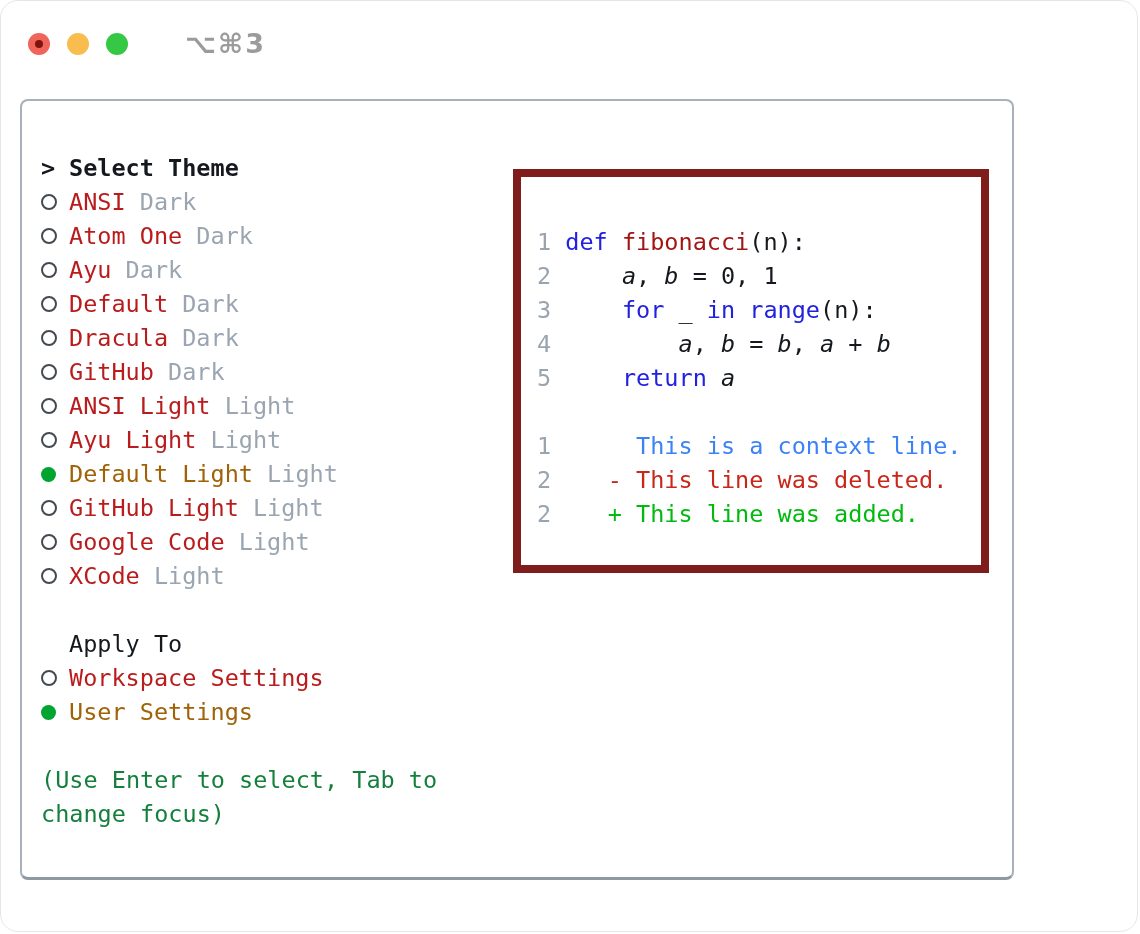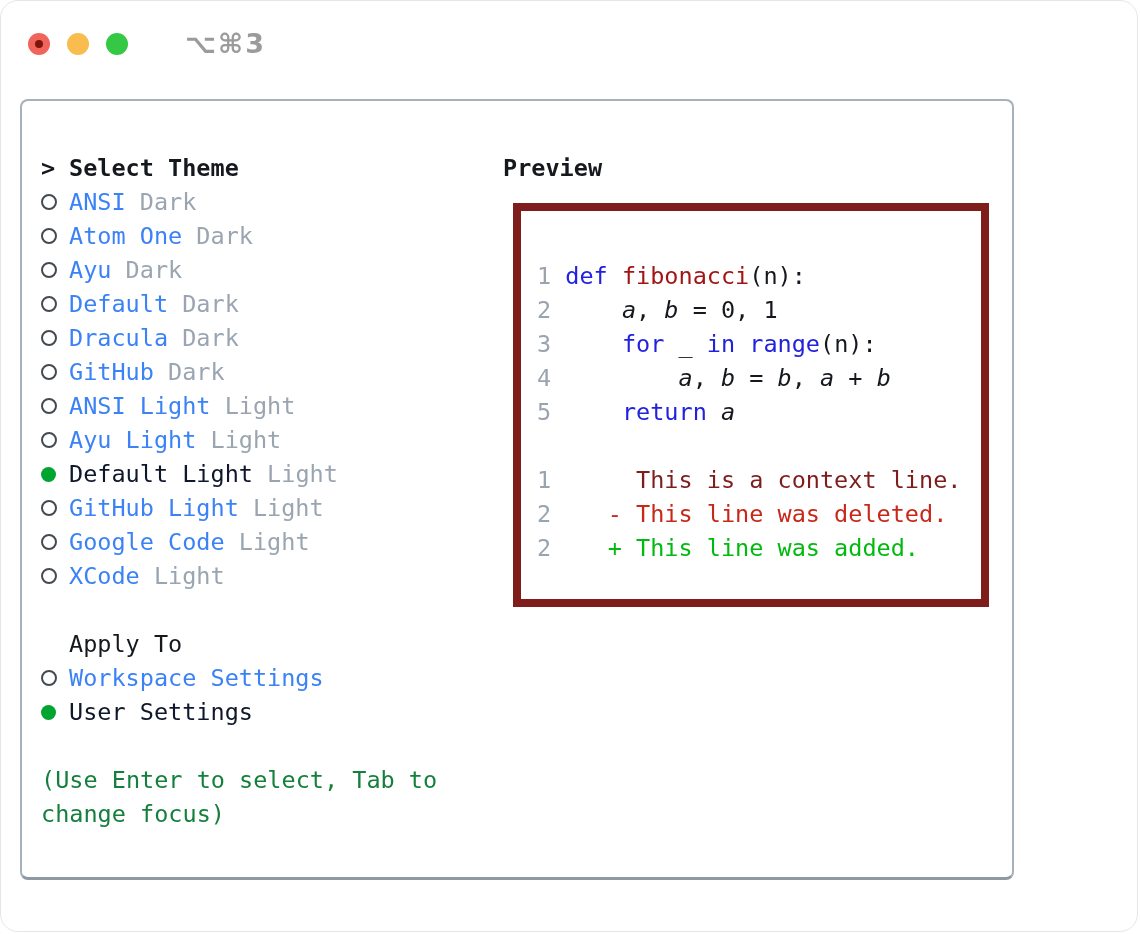--- a/index.html
+++ b/index.html
@@ -24,34 +24,34 @@
   .col-left{position:absolute;left:19px;top:50px;width:450px;}
   .col-right{position:absolute;left:481px;top:50px;width:500px;}
   .row{display:flex;align-items:center;height:34px;font-size:23.5px;line-height:34px;
        white-space:pre;color:#2e333b;}
   .spacer{height:34px;}
   .bullet{display:inline-flex;align-items:center;width:28px;flex:0 0 28px;height:34px;}
   .ring{display:inline-block;width:12px;height:12px;border:2px solid #434a52;border-radius:50%;}
   .dot-sel{display:inline-block;width:15px;height:15px;border-radius:50%;background:#00a431;}
   .hdr{font-weight:bold;color:#15181d;}
   .sel-caret{font-weight:bold;color:#15181d;display:inline-block;width:28px;}
-  .name{color:#3b82f6;}
-  .name.selected{color:#0f172a;}
+  .name{color:#b91c1c;}
+  .name.selected{color:#a16207;}
   .tag{color:#9aa5b1;}
   .hint{color:#15803d;}
   
   .preview-title{height:34px;font-size:23.5px;line-height:34px;font-weight:bold;color:#15181d;}
   .preview-box{margin-top:18px;margin-left:10px;width:476px;height:404px;box-sizing:border-box;
       border:8px solid #7f1d1d;background:#fff;padding:48px 0 0 16px;overflow:hidden;}
   .cline{height:34px;font-size:23.5px;line-height:34px;white-space:pre;color:#15181d;}
   .ln{color:#9aa4af;}
   .kw{color:#2121df;}
   .fn{color:#a31515;}
   .v{font-style:italic;}
-  .ctx{color:#7f1d1d;}
+  .ctx{color:#3b82f6;}
   .del{color:#c8271a;}
   .add{color:#00bb0e;}
 </style>
 </head>
 <body>
 
 <div class="window">
 
   <div class="titlebar">
     <button class="tl tl-red">
@@ -89,21 +89,20 @@
       <div id="apply-list">
           <div class="row"><span class="bullet"><i class="ring"></i></span><span class="name">Workspace Settings</span></div>
           <div class="row"><span class="bullet"><i class="dot-sel"></i></span><span class="name selected">User Settings</span></div>
         </div>
       <div class="spacer"></div>
       <div class="row hint">(Use Enter to select, Tab to</div>
       <div class="row hint">change focus)</div>
     </div>
 
     <div class="col-right">
-      <div class="preview-title">Preview</div>
       <div class="preview-box">
         <div id="code-lines">
             <div class="cline"><span class="ln">1</span><span> </span><span class="kw">def</span><span> </span><span class="fn">fibonacci</span><span>(n):</span></div>
             <div class="cline"><span class="ln">2</span><span> </span><span>    </span><span class="v">a</span><span>, </span><span class="v">b</span><span> = 0, 1</span></div>
             <div class="cline"><span class="ln">3</span><span> </span><span>    </span><span class="kw">for</span><span> _ </span><span class="kw">in</span><span> </span><span class="kw">range</span><span>(n):</span></div>
             <div class="cline"><span class="ln">4</span><span> </span><span>        </span><span class="v">a</span><span>, </span><span class="v">b</span><span> = </span><span class="v">b</span><span>, </span><span class="v">a</span><span> + </span><span class="v">b</span></div>
             <div class="cline"><span class="ln">5</span><span> </span><span>    </span><span class="kw">return</span><span> </span><span class="v">a</span></div>
           </div>
         <div class="spacer"></div>
         <div id="diff-lines">

